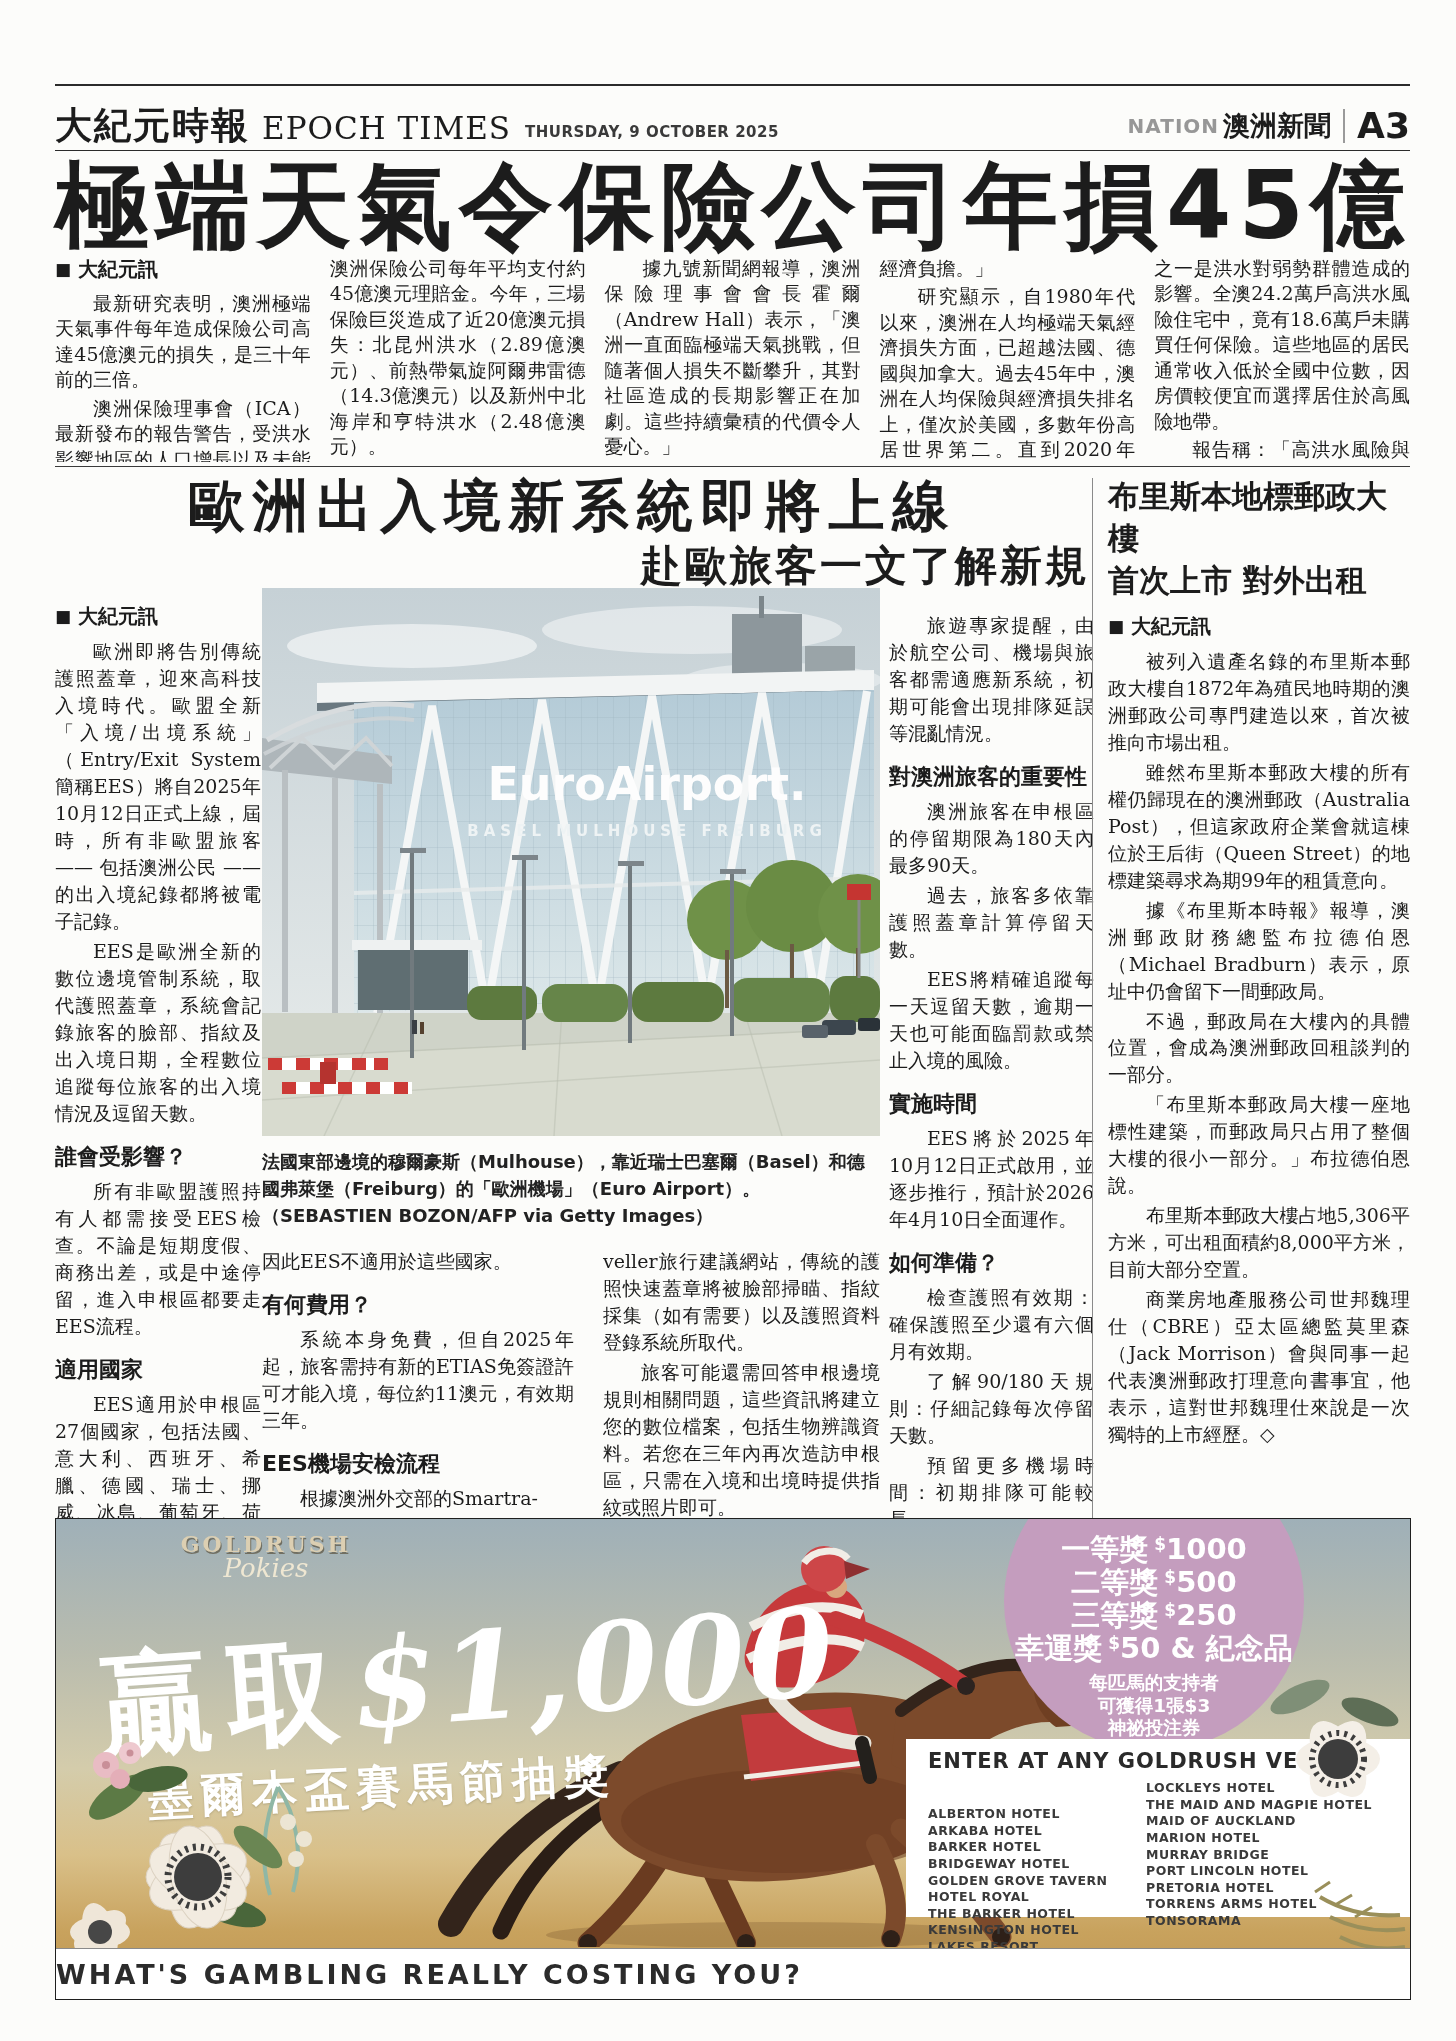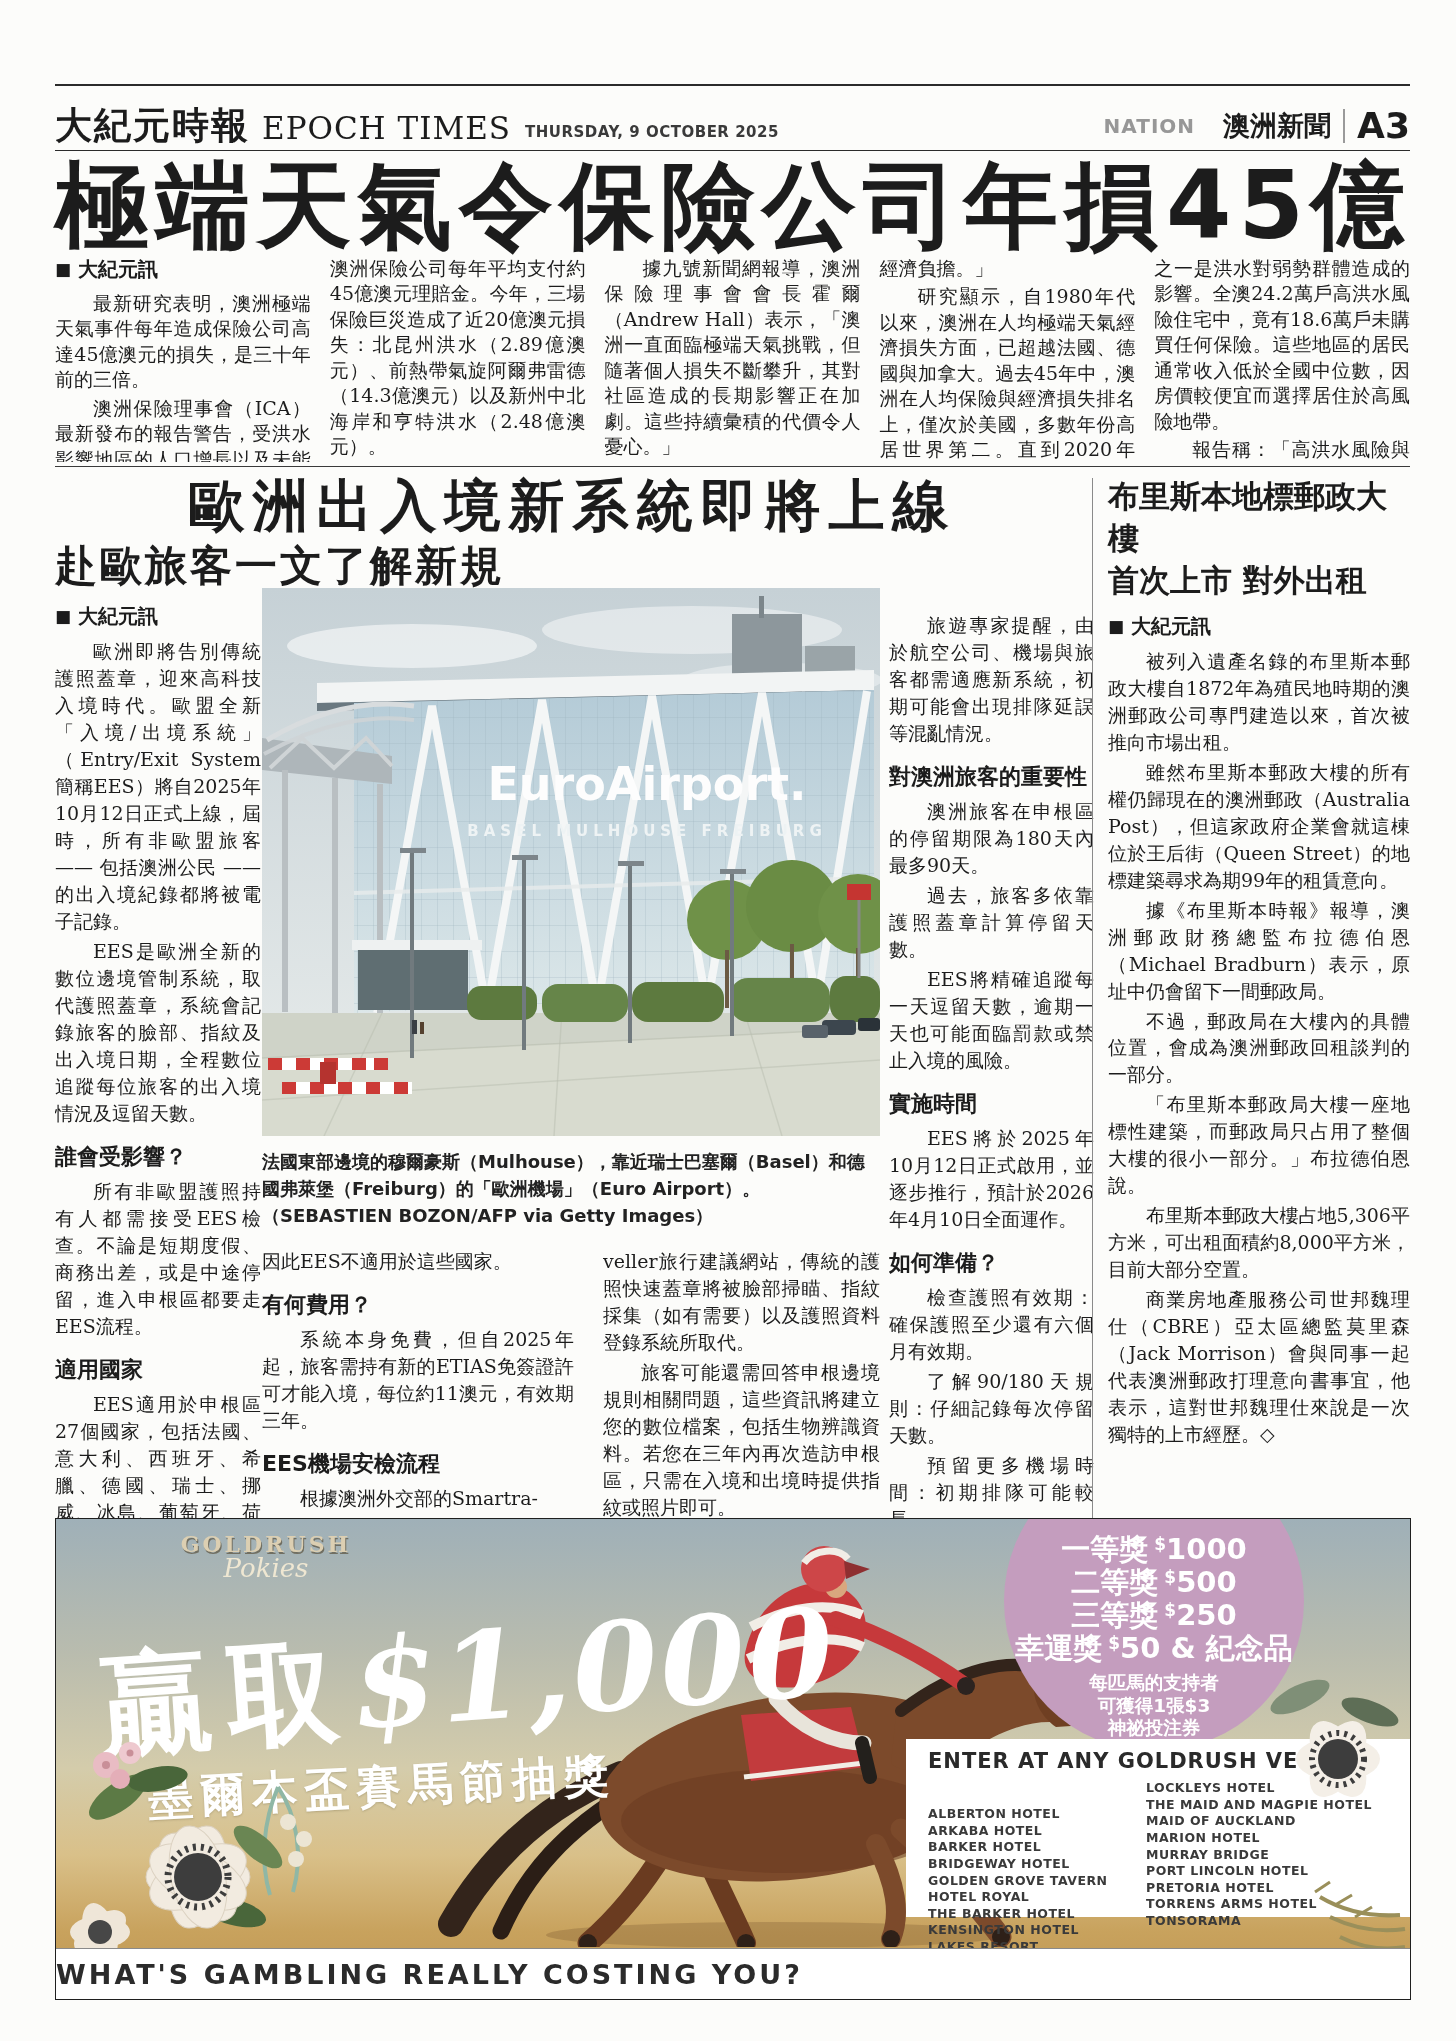--- a/index.html
+++ b/index.html
@@ -9,41 +9,41 @@
   p{margin:0 0 3px 0;text-align:justify;}
   .ind{text-indent:2em;}
 
   
   #rule-top{left:55px;top:84px;width:1355px;height:2px;background:#2b2b2b;}
   #header{left:55px;top:94px;width:1355px;height:50px;display:flex;align-items:flex-end;}
   #masthead-cn{font-family:"DejaVu Serif",serif;font-weight:900;font-size:37px;line-height:1;letter-spacing:2px;}
   #masthead-en{font-family:"DejaVu Serif",serif;font-size:31px;line-height:1;margin-left:12px;letter-spacing:1px;}
   #issue-date{font-family:"DejaVu Sans",sans-serif;font-weight:700;font-size:15px;color:#3a3a3a;margin-left:14px;padding-bottom:3px;letter-spacing:.5px;}
   #header-right{margin-left:auto;display:flex;align-items:center;}
-  #section-en{font-family:"DejaVu Sans",sans-serif;font-weight:900;font-size:20px;color:#979797;letter-spacing:1px;margin-right:28px;}
+  #section-en{font-family:"DejaVu Sans",sans-serif;font-weight:900;font-size:20px;color:#979797;letter-spacing:1px;margin-right:4px;}
   #section-cn{font-family:"DejaVu Sans",sans-serif;font-weight:900;font-size:27px;}
   .hdr-div{width:2px;height:34px;background:#9a9a9a;margin:0 12px;}
   #page-no{font-family:"DejaVu Sans",sans-serif;font-weight:900;font-size:36px;line-height:1;}
   #rule-2{left:55px;top:150px;width:1355px;height:1px;background:#2b2b2b;}
 
   
   #a1-headline{left:55px;top:158px;width:1355px;font-family:"DejaVu Sans",sans-serif;
     font-weight:900;font-size:94px;line-height:1.02;letter-spacing:7px;white-space:nowrap;}
   #a1-cols{left:55px;top:256px;width:1355px;height:206px;display:flex;gap:19px;overflow:hidden;
     font-size:19px;line-height:1.34;}
   #a1-cols .col{flex:1;}
   .byline{font-family:"DejaVu Sans",sans-serif;font-weight:700;font-size:20px;margin-bottom:8px;}
   .bsq{font-size:17px;position:relative;top:-1px;}
   #divider1{left:55px;top:466px;width:1355px;height:1px;background:#3a3a3a;}
 
   
   #mid{left:55px;top:470px;width:1355px;height:1050px;}
   #a2-headline{left:0;top:8px;width:1035px;text-align:center;font-family:"DejaVu Sans",sans-serif;
      font-weight:900;font-size:56px;line-height:1;letter-spacing:8px;}
-  #a2-subhead{left:0;top:68px;width:1035px;text-align:left;font-family:"DejaVu Sans",sans-serif;
+  #a2-subhead{left:0;top:68px;width:1035px;text-align:right;font-family:"DejaVu Sans",sans-serif;
      font-weight:700;font-size:42px;letter-spacing:3px;}
   .a2body{font-size:19px;line-height:1.42;}
   .a2body h4{font-family:"DejaVu Sans",sans-serif;font-size:22px;margin:14px 0 6px 0;}
   #a2c1{left:0;top:132px;width:206px;height:930px;overflow:hidden;}
   #a2-photo{left:207px;top:118px;width:618px;height:548px;}
   #a2-caption{left:207px;top:678px;width:618px;font-family:"DejaVu Sans",sans-serif;
      font-weight:700;font-size:18px;line-height:1.5;color:#222;}
   #a2-midA{left:207px;top:778px;width:312px;height:290px;overflow:hidden;}
   #a2-midB{left:548px;top:778px;width:277px;height:290px;overflow:hidden;}
   #a2c4{left:834px;top:132px;width:205px;height:960px;overflow:hidden;margin-top:10px;}

